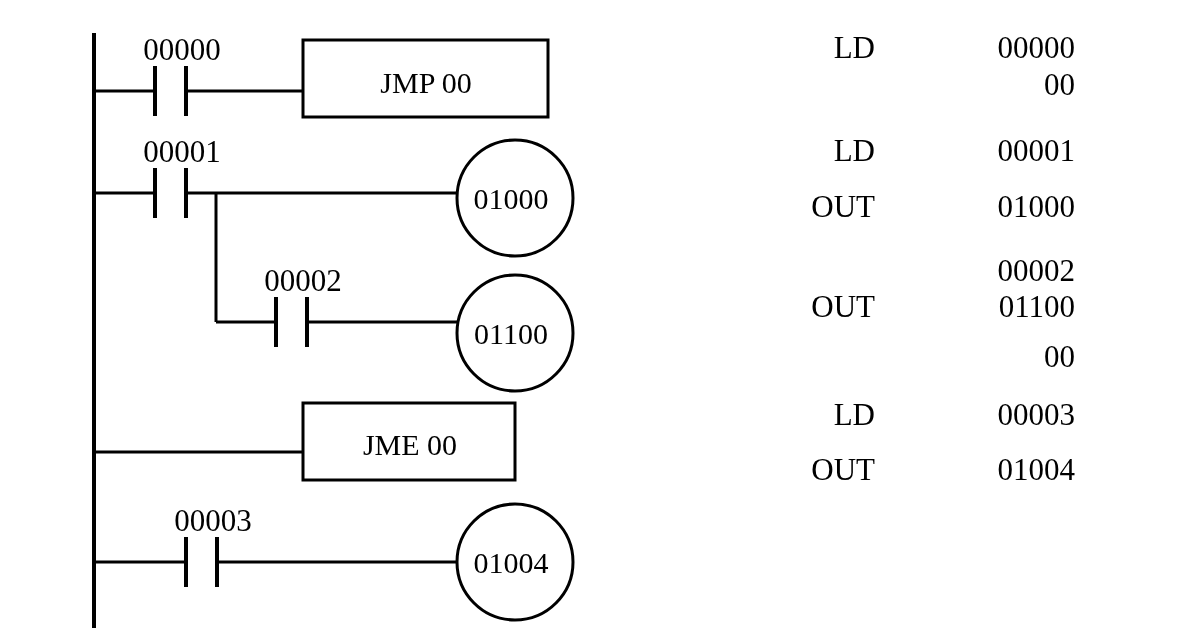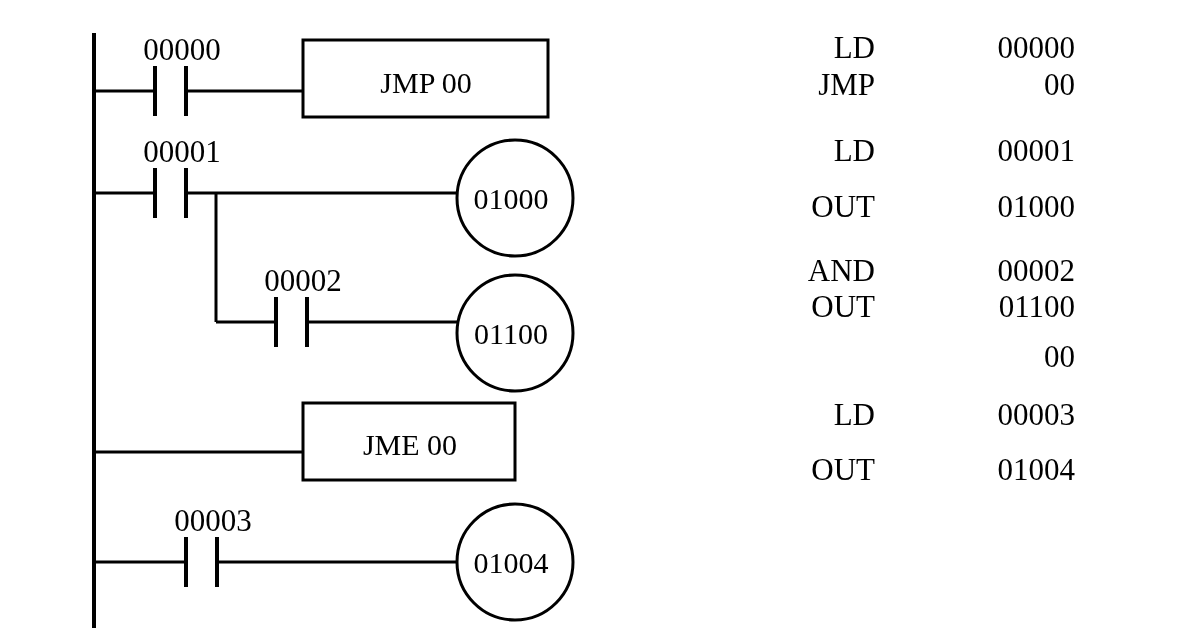--- a/index.html
+++ b/index.html
@@ -171,36 +171,34 @@
   </svg>
 
   <div id="code-listing">
 
     <div class="code-row" style="top:31px">
       <span class="code-instr">LD</span>
       <span class="code-operand">00000</span>
     </div>
 
     <div class="code-row" style="top:68px">
-      <span class="code-instr">JMP</span>
       <span class="code-operand">00</span>
     </div>
 
     <div class="code-row" style="top:134px">
       <span class="code-instr">LD</span>
       <span class="code-operand">00001</span>
     </div>
 
     <div class="code-row" style="top:190px">
       <span class="code-instr">OUT</span>
       <span class="code-operand">01000</span>
     </div>
 
     <div class="code-row" style="top:254px">
-      <span class="code-instr">AND</span>
       <span class="code-operand">00002</span>
     </div>
 
     <div class="code-row" style="top:290px">
       <span class="code-instr">OUT</span>
       <span class="code-operand">01100</span>
     </div>
 
     <div class="code-row" style="top:340px">
       <span class="code-operand">00</span>

